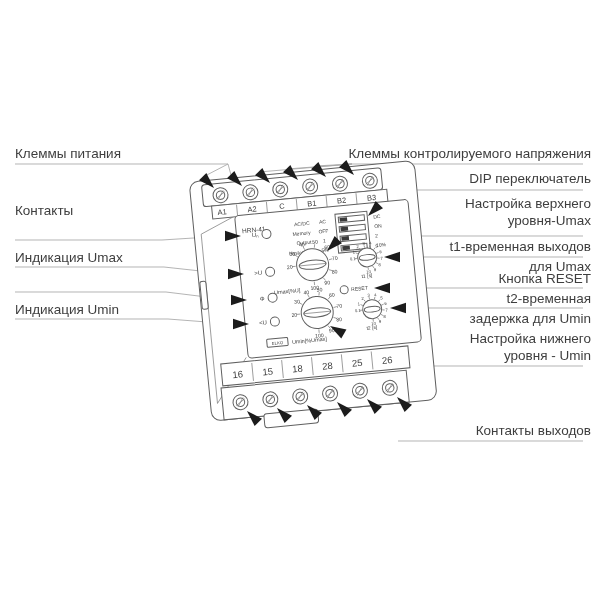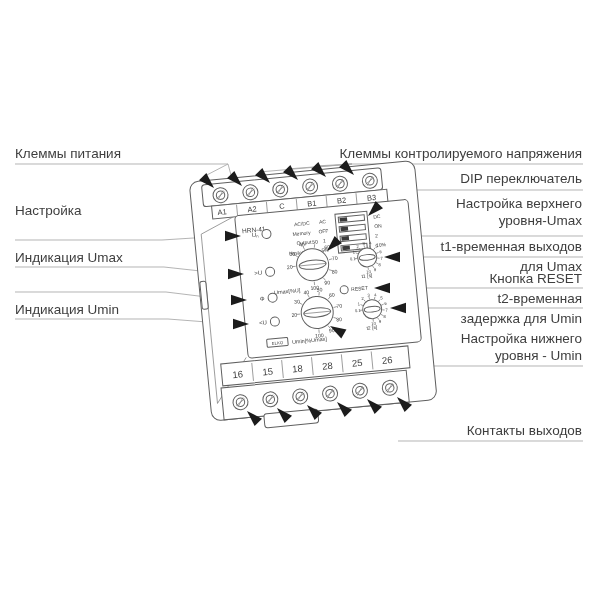--- a/index.html
+++ b/index.html
@@ -7,21 +7,21 @@
     width:600px; height:600px; background:#ffffff; position:relative; overflow:hidden;
     font-family:"Liberation Sans", sans-serif;
   }
   #stage { position:absolute; left:0; top:0; width:600px; height:600px; }
   svg text { font-family:"Liberation Sans", sans-serif; }
   .callout {
     position:absolute; font-size:13.5px; line-height:15px; color:var(--label,#3e3e3e);
     white-space:nowrap;
   }
   .l { left:15px; text-align:right; }
-  .r { right:18px; }
+  .r { right:9px; }
   .lead { stroke:var(--leader,#a6a6a6); stroke-width:0.85; fill:none; }
   .dv  { fill:#ffffff; stroke:var(--outline,#5f5f5f); stroke-width:1; }
   .dvn { fill:none; stroke:var(--outline,#5f5f5f); stroke-width:1; }
   .thin{ stroke:#6e6e6e; stroke-width:0.65; fill:none; }
   .dt  { fill:#3c3c3c; }
   .nub { fill:#3a3a3a; }
   .ah  { fill:var(--arrow,#1c1c1c); }
 </style>
 </head>
 <body>
@@ -329,21 +329,21 @@
     <use href="#ah" class="ah" transform="translate(277 408) rotate(45)"></use>
     <use href="#ah" class="ah" transform="translate(307 405) rotate(45)"></use>
     <use href="#ah" class="ah" transform="translate(337 402) rotate(45)"></use>
     <use href="#ah" class="ah" transform="translate(367 399) rotate(45)"></use>
     <use href="#ah" class="ah" transform="translate(397 397) rotate(45)"></use>
   </g>
 </svg>
 
 
 <div class="callout l" style="top:146px">Клеммы питания</div>
-<div class="callout l" style="top:203px">Настройка</div>
+<div class="callout l" style="top:203px">Контакты</div>
 <div class="callout l" style="top:250px">Индикация Umax</div>
 <div class="callout l" style="top:302px">Индикация Umin</div>
 
 <div class="callout r" style="top:146px">Клеммы контролируемого напряжения</div>
 <div class="callout r" style="top:196px">Настройка верхнего</div>
 <div class="callout r" style="top:171px">DIP переключатель</div>
 <div class="callout r" style="top:213px">уровня-Umax</div>
 <div class="callout r" style="top:239px">t1-временная выходов</div>
 <div class="callout r" style="top:259px">для Umax</div>
 <div class="callout r" style="top:271px">Кнопка RESET</div>

